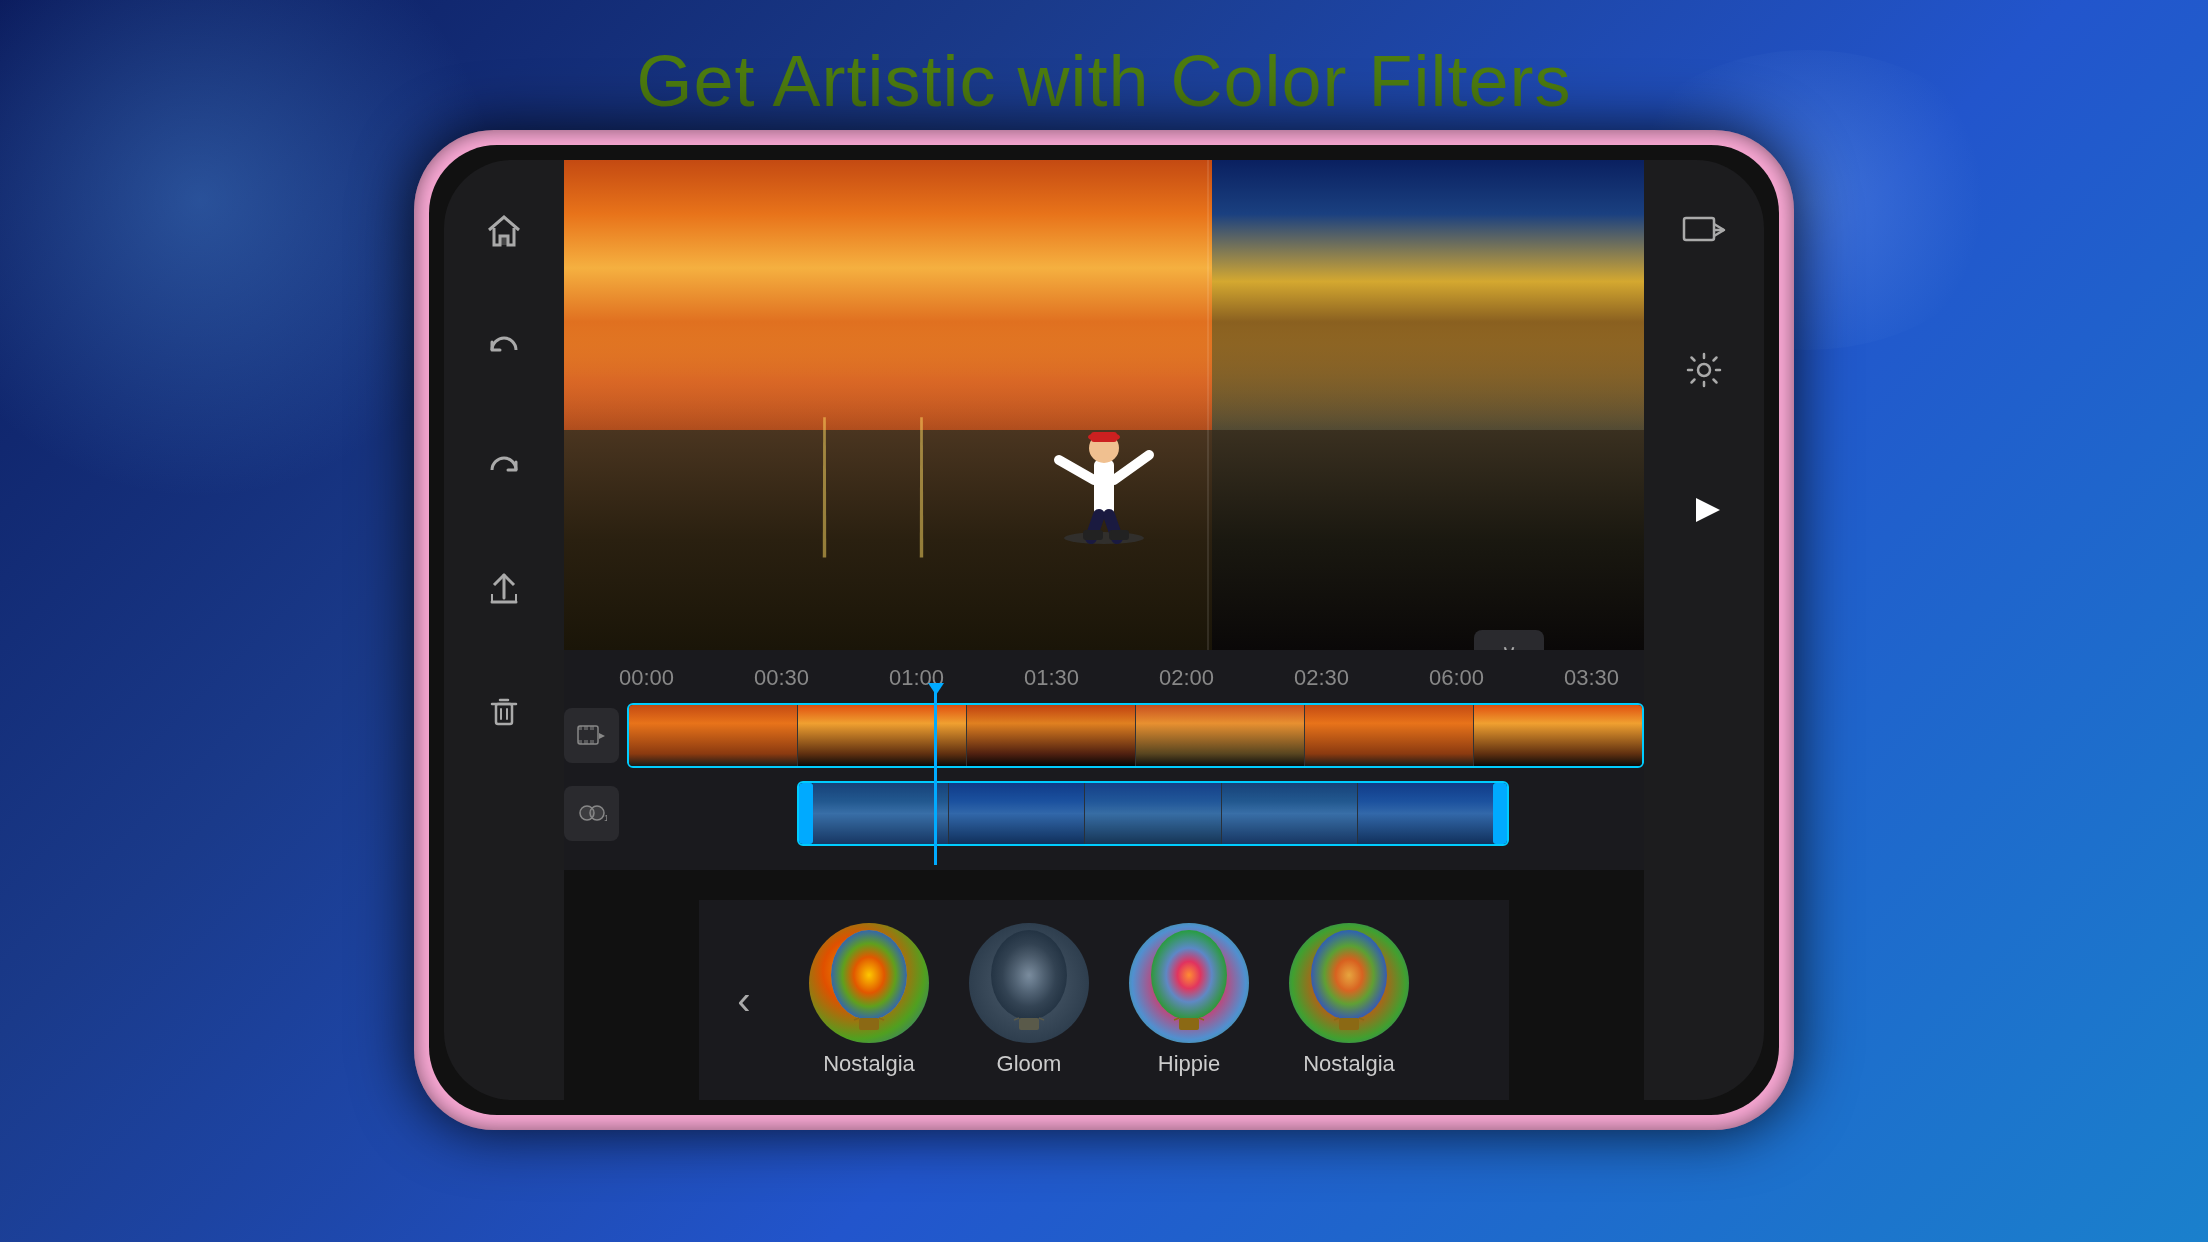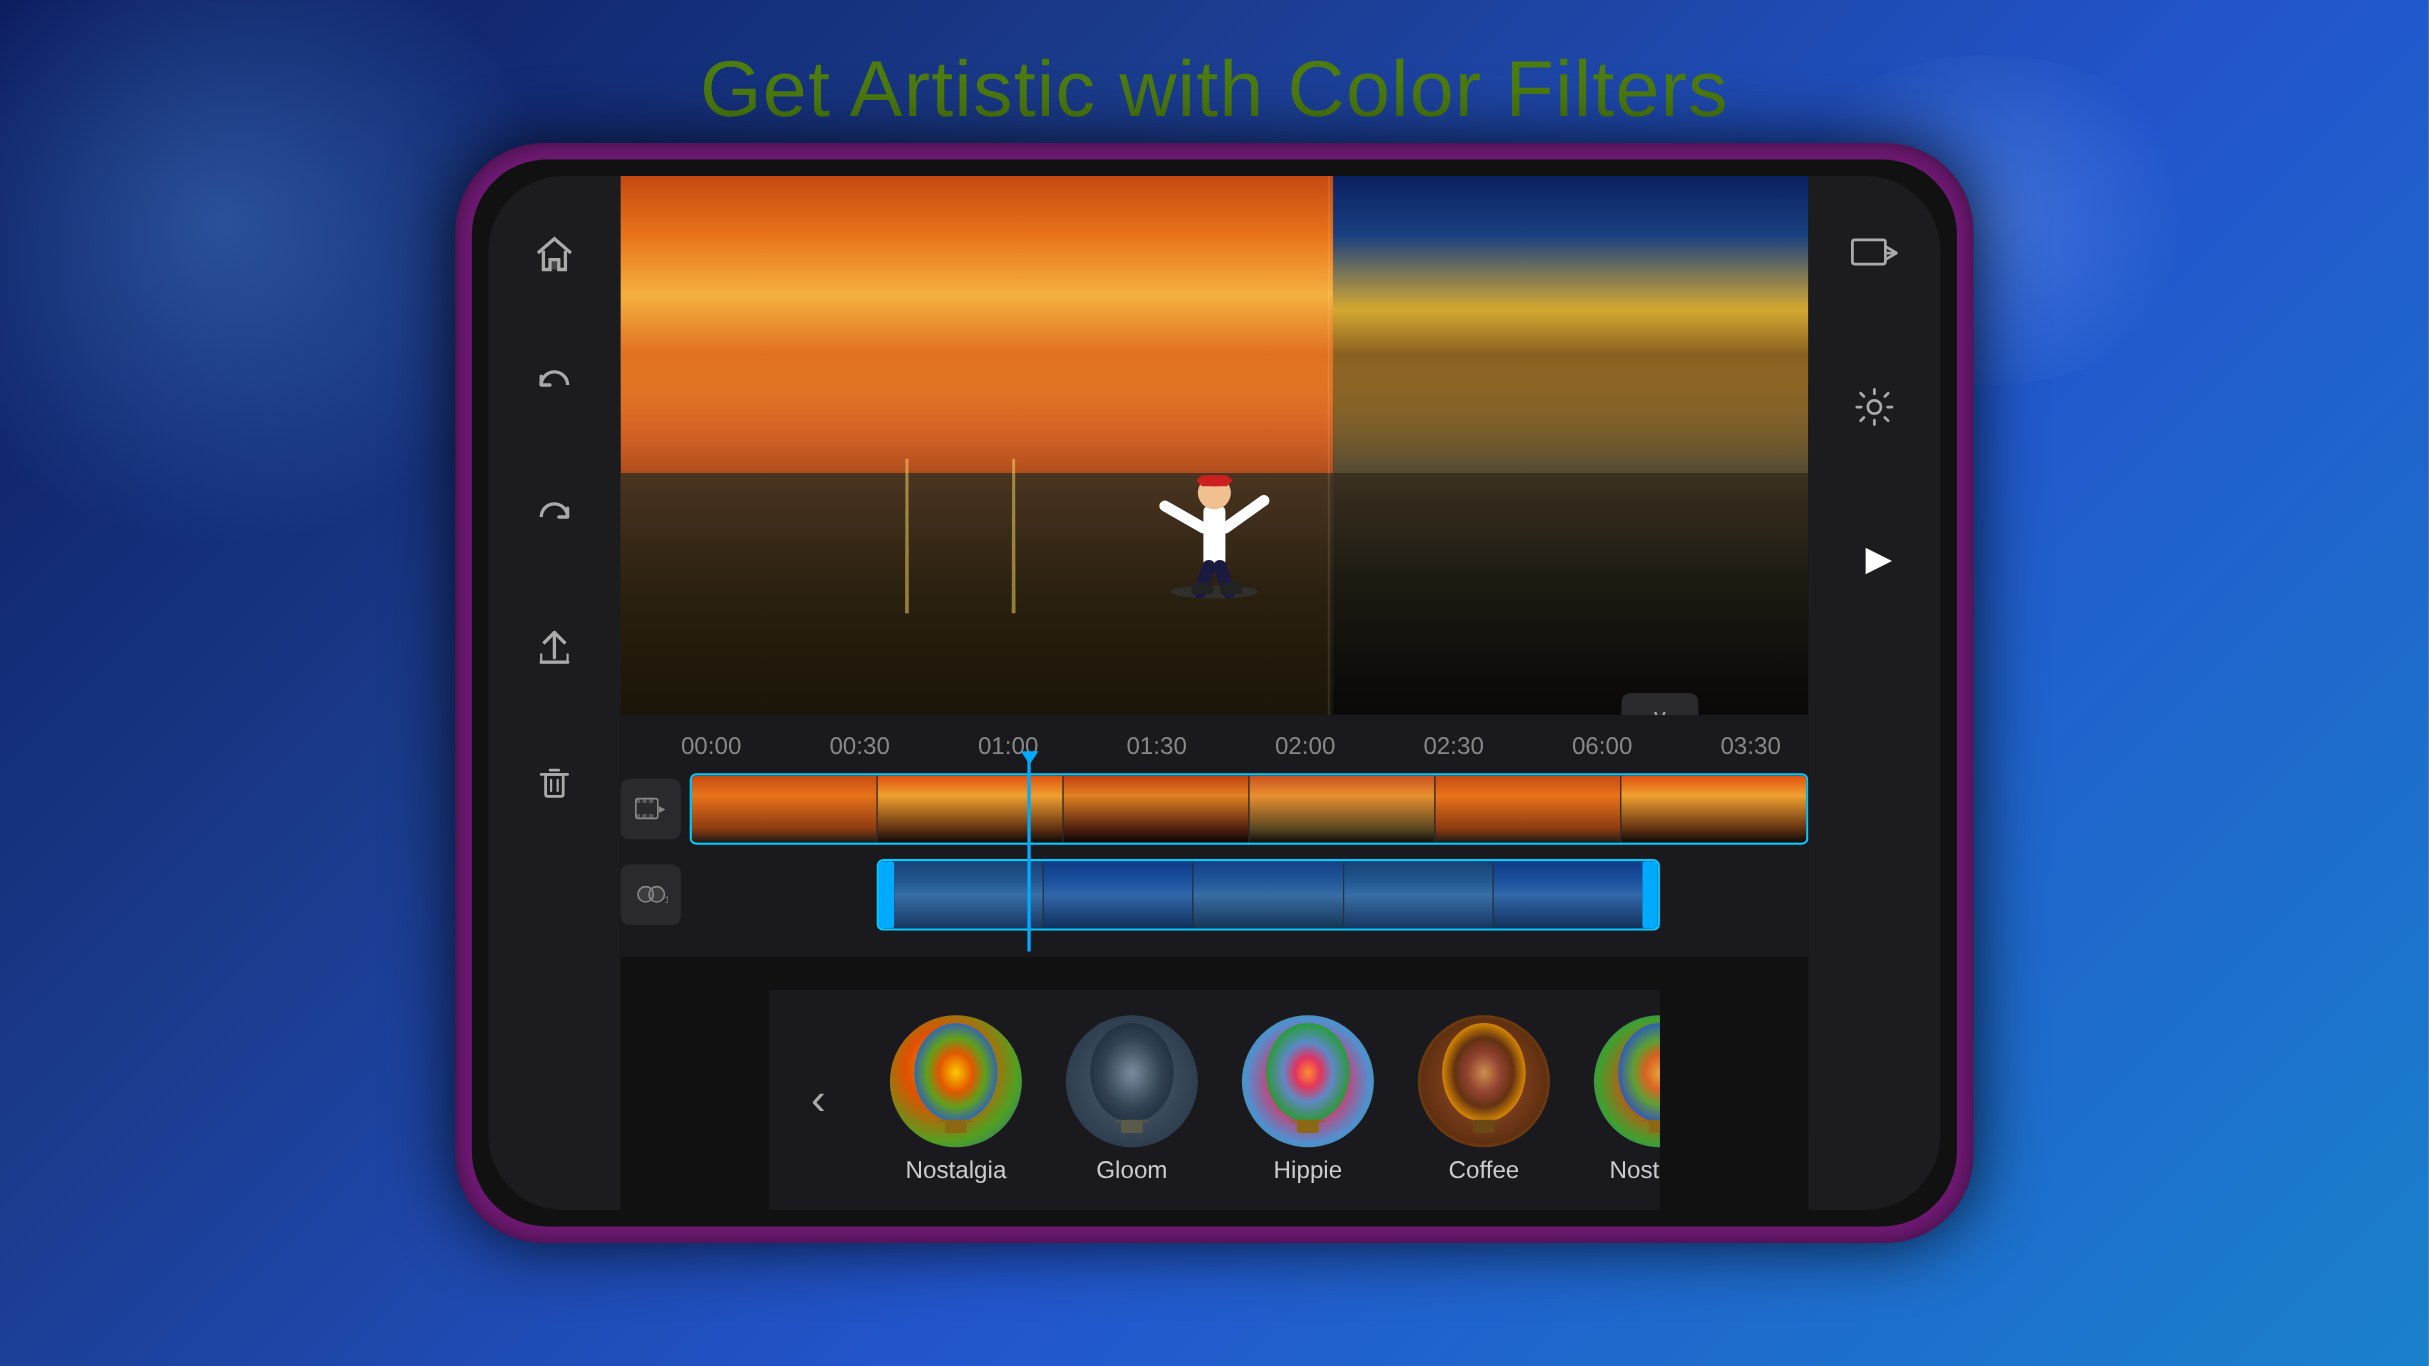--- a/index.html
+++ b/index.html
@@ -46,21 +46,21 @@
     }
 
     
     .phone-frame {
       position: absolute;
       top: 130px;
       left: 50%;
       transform: translateX(-50%);
       width: 1380px;
       height: 1000px;
-      background: #701a75;
+      background: #f9a8d4;
       border-radius: 80px;
       box-shadow: 0 0 60px rgba(0,0,0,0.8), inset 0 0 20px rgba(0,0,0,0.5);
       overflow: hidden;
       padding-left: 31px;
     }
 
     
     .phone-screen {
       position: absolute;
       top: 15px;
@@ -627,39 +627,20 @@
                   </radialGradient>
                 </defs>
               <rect x="50" y="95" width="20" height="12" rx="2" fill="#8B6914"></rect>
               <line x1="50" y1="95" x2="45" y2="97" stroke="#8B6914" stroke-width="1.5"></line>
               <line x1="70" y1="95" x2="75" y2="97" stroke="#8B6914" stroke-width="1.5"></line>
             </svg>
           </div>
           <div class="filter-label">Hippie</div>
         </div>
 
-        <div class="filter-item">
-          <div class="filter-circle" style="background:radial-gradient(circle,#c08040,#804020,#603010,#f0a000);">
-            <svg width="120" height="120" viewBox="0 0 120 120">
-              <ellipse cx="60" cy="52" rx="38" ry="45" fill="url(#b4)" opacity="0.9"></ellipse>
-              <defs>
-                  <radialGradient id="b4">
-                    <stop offset="0%" stop-color="#d09050"></stop>
-                    <stop offset="40%" stop-color="#904030"></stop>
-                    <stop offset="70%" stop-color="#603010"></stop>
-                    <stop offset="100%" stop-color="#e09000"></stop>
-                  </radialGradient>
-                </defs>
-              <rect x="50" y="95" width="20" height="12" rx="2" fill="#6B4914"></rect>
-              <line x1="50" y1="95" x2="45" y2="97" stroke="#6B4914" stroke-width="1.5"></line>
-              <line x1="70" y1="95" x2="75" y2="97" stroke="#6B4914" stroke-width="1.5"></line>
-            </svg>
-          </div>
-          <div class="filter-label">Coffee</div>
-        </div>
 
         <div class="filter-item">
           <div class="filter-circle" style="background:radial-gradient(circle,#e0a040,#d05010,#40a030,#2050c0);">
             <svg width="120" height="120" viewBox="0 0 120 120">
               <ellipse cx="60" cy="52" rx="38" ry="45" fill="url(#b5)" opacity="0.88"></ellipse>
               <defs>
                   <radialGradient id="b5">
                     <stop offset="0%" stop-color="#e8a840"></stop>
                     <stop offset="35%" stop-color="#d86020"></stop>
                     <stop offset="65%" stop-color="#50a838"></stop>

